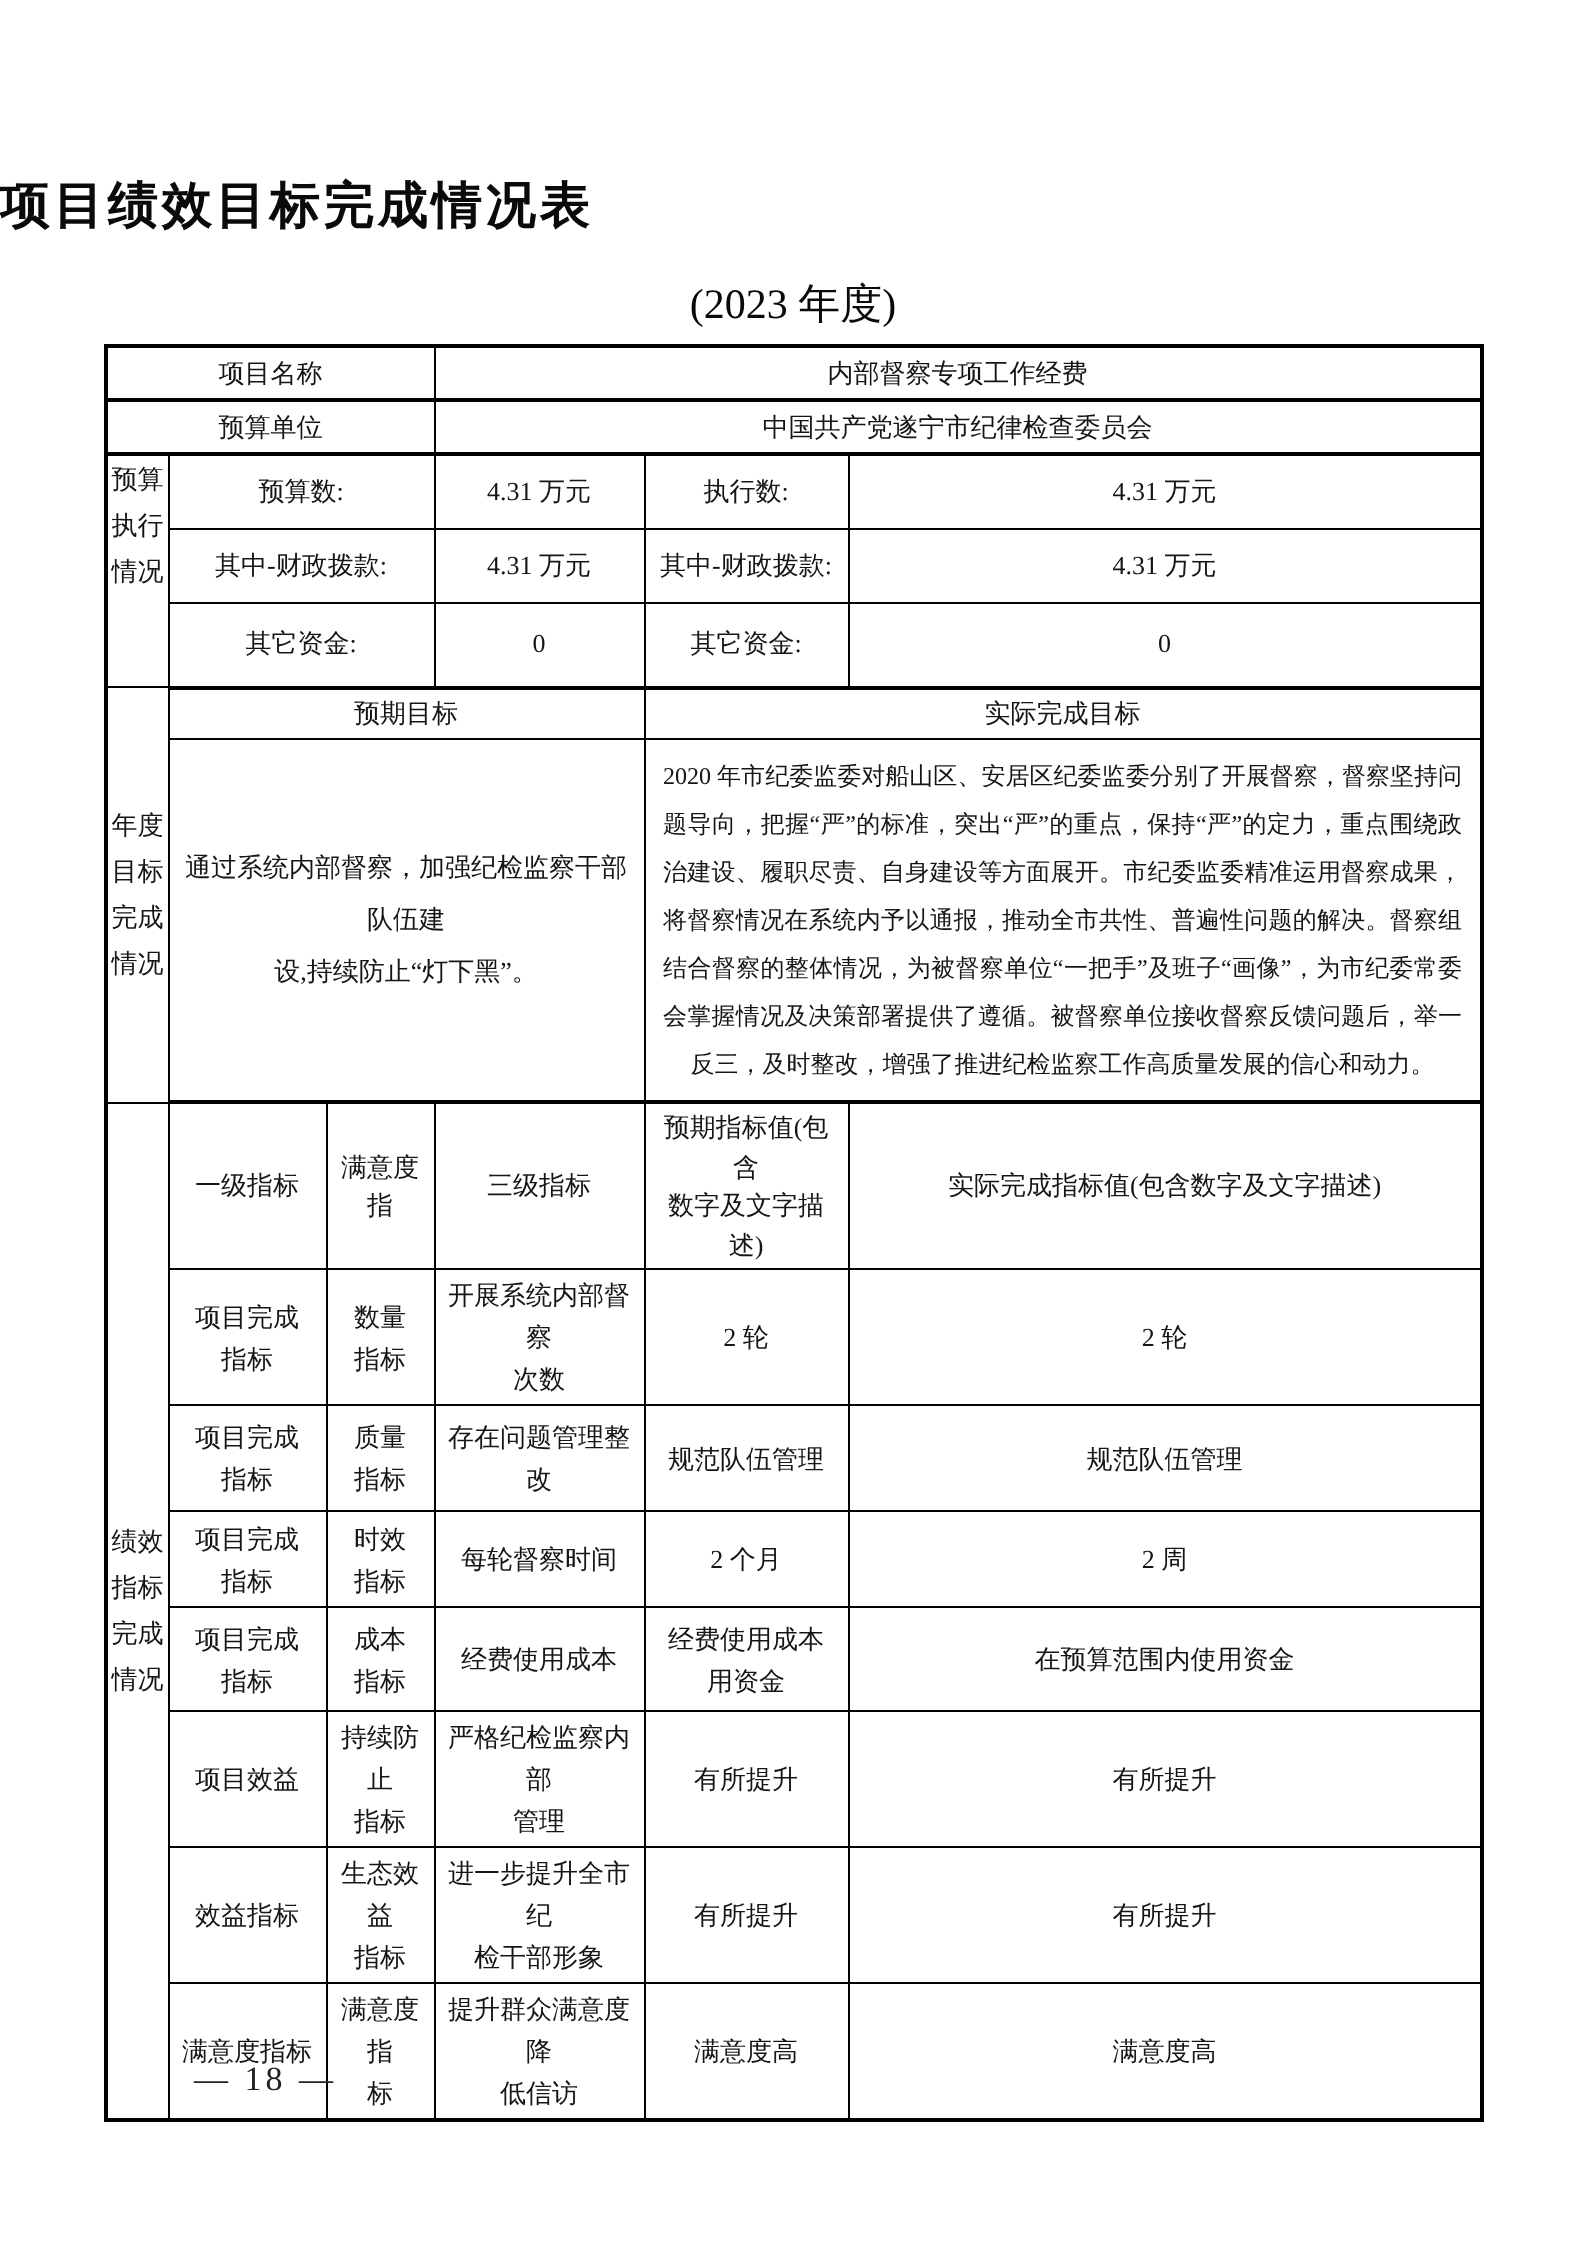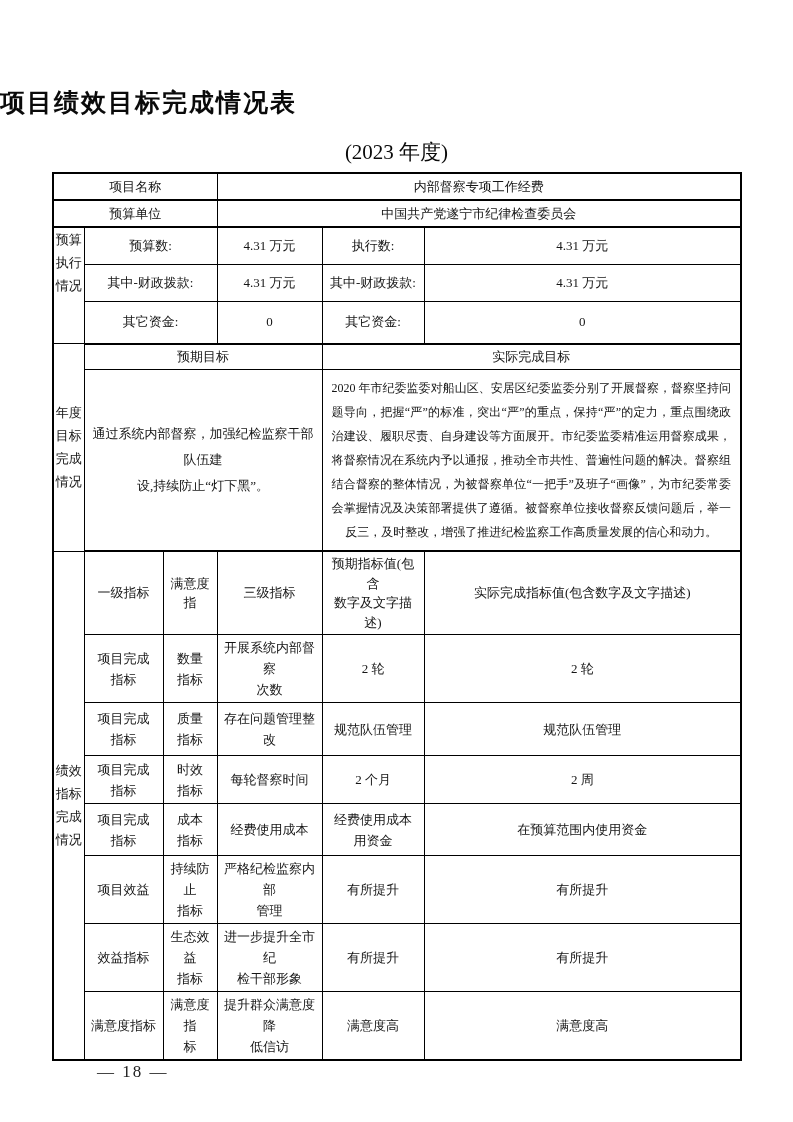--- a/index.html
+++ b/index.html
@@ -52,21 +52,21 @@
   td.goal-actual {
     text-align: justify; text-align-last: center;
     font-size: 12px; line-height: 24px;
     padding: 6px 9px;
     border-radius: 19px;
   }
   td.hdr { font-size: 13px; }
   td.ind { line-height: 21px; }
   .footer-page {
     position: absolute; top: 1030px; left: 97px;
-    font-size: 17px; letter-spacing: 2px; color: #222; margin-top: 32px;
+    font-size: 17px; letter-spacing: 2px; color: #222;
   }
 </style>
 </head>
 <body>
 
 <div class="page">
 
   <div class="doc-title">项目绩效目标完成情况表</div>
   <div class="doc-subtitle">(2023 年度)</div>
 

